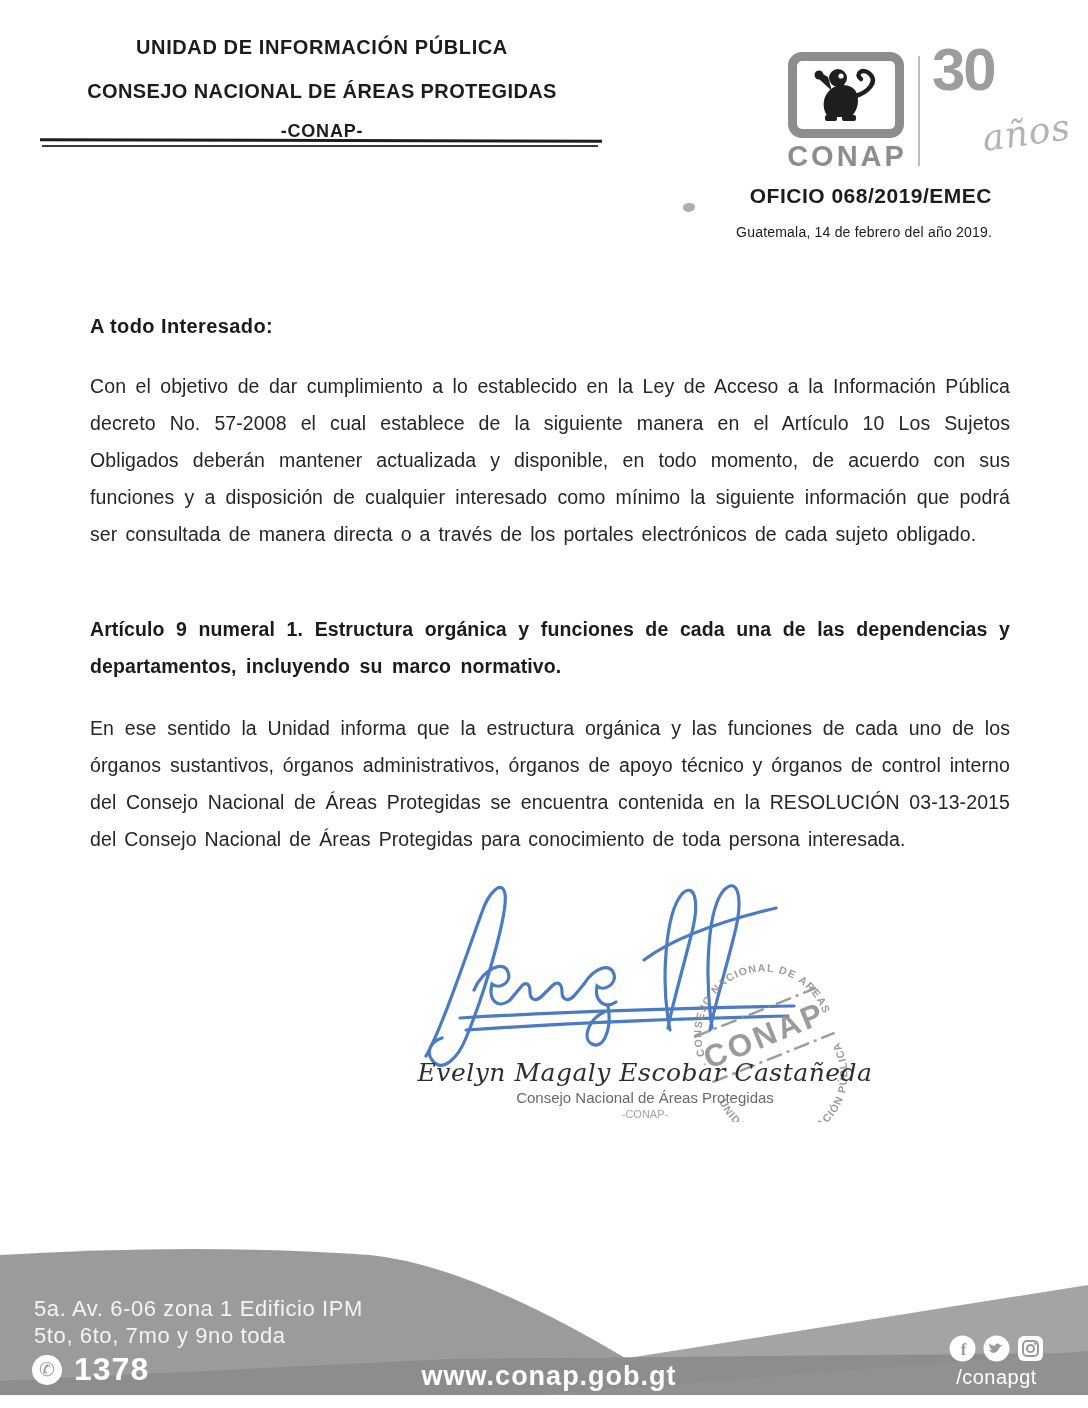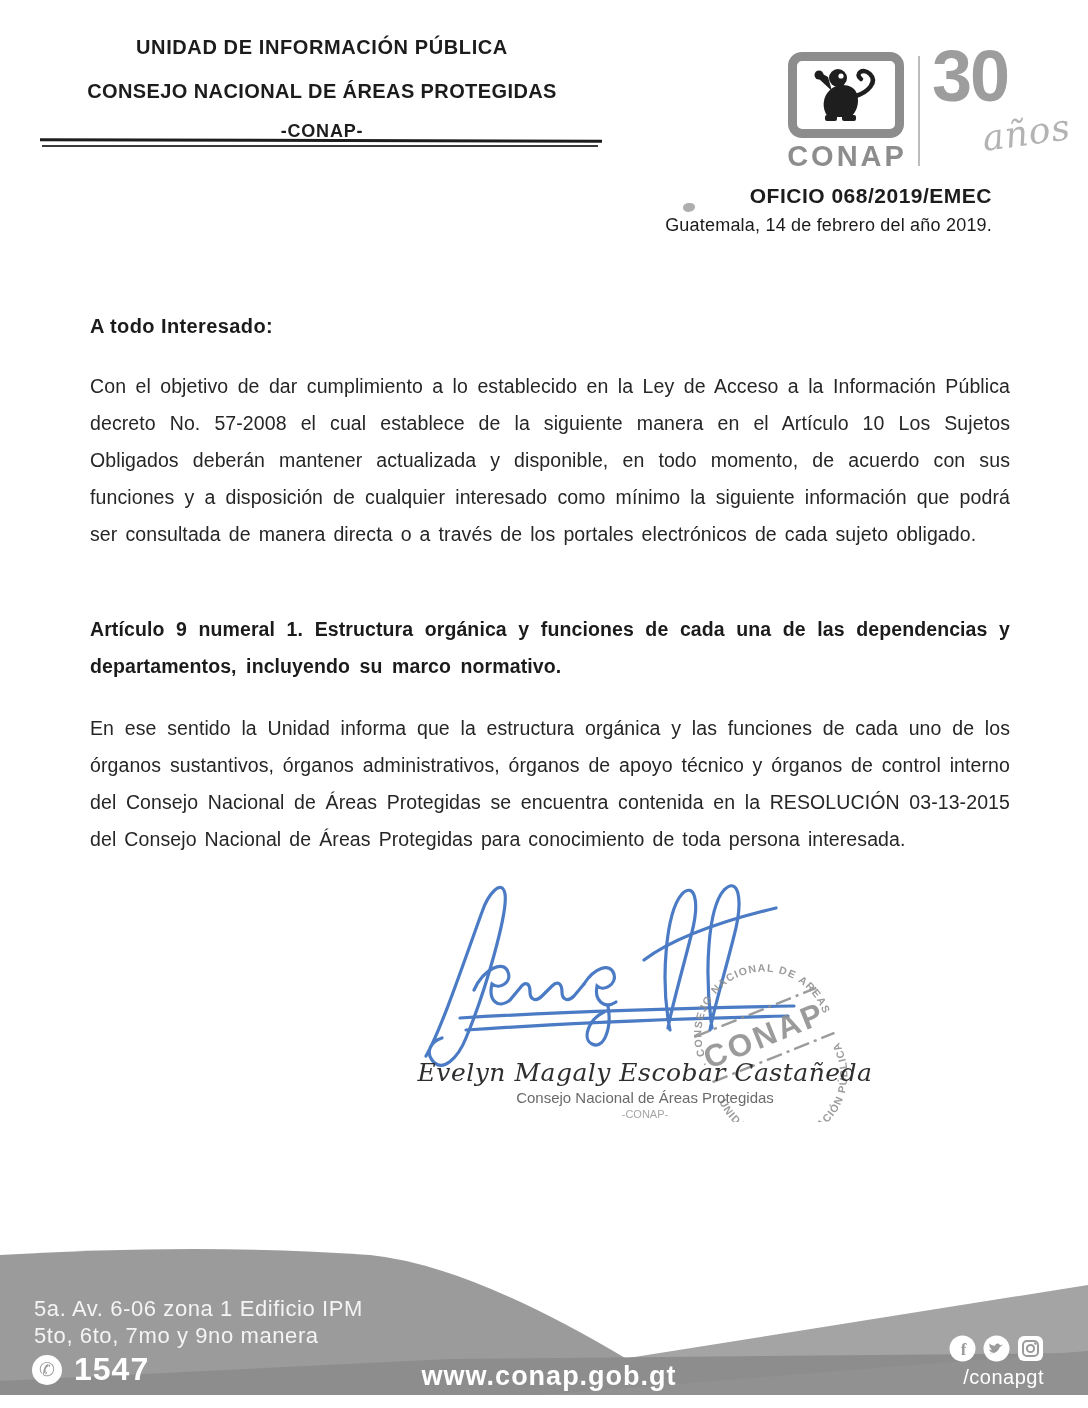--- a/index.html
+++ b/index.html
@@ -20,28 +20,28 @@
   
   .logo { position:absolute; left:782px; top:46px; width:290px; height:130px; }
   .monkey-frame {
     position:absolute; left:6px; top:6px; width:116px; height:86px;
     border:9px solid #8d8d8d; border-radius:14px; background:#fff;
     display:flex; align-items:center; justify-content:center;
   }
   .logo-brand { position:absolute; left:0px; top:94px; width:130px; text-align:center;
     font-size:29px; font-weight:bold; color:#8d8d8d; letter-spacing:3px; }
   .logo-divider { position:absolute; left:136px; top:10px; width:2px; height:110px; background:#bdbdbd; }
-  .logo-30 { position:absolute; left:150px; top:-6px; font-size:72px; font-weight:bold; color:#9d9d9d; letter-spacing:-2px; line-height:1; }
+  .logo-30 { position:absolute; left:150px; top:-6px; font-size:60px; font-weight:bold; color:#9d9d9d; letter-spacing:-2px; line-height:1; }
   .logo-anios { position:absolute; left:200px; top:66px; font-size:36px; color:#b3b3b3;
     font-family:"DejaVu Serif", serif; font-style:italic; transform:rotate(-8deg); letter-spacing:1px; }
 
   
   .ref-block { position:absolute; right:96px; top:184px; text-align:right; color:#1c1c1c; }
   .ref-oficio { font-size:21px; font-weight:bold; letter-spacing:.5px; }
-  .ref-date { font-size:18px; margin-top:7px; letter-spacing:.2px; }
+  .ref-date { font-size:14px; margin-top:16px; letter-spacing:.2px; }
   .scan-dot { position:absolute; left:683px; top:203px; width:12px; height:9px; background:#9a9a9a; border-radius:50% 40% 55% 45%; opacity:.8; }
 
   
   .salutation { position:absolute; left:90px; top:297px; font-size:20px; font-weight:bold; letter-spacing:.4px; color:#1b1b1b;margin-top:18px; }
   .para { position:absolute; left:90px; width:920px; font-size:19.5px; line-height:37px;
     text-align:justify; color:#262626; letter-spacing:.1px; word-spacing:2.5px; }
   .para1 { top:368px; }
   .para2 { top:611px; font-weight:bold; color:#1b1b1b; word-spacing:4px; }
   .para3 { top:710px; }
 
@@ -59,21 +59,21 @@
   .footer-svg { position:absolute; left:0; top:0; }
   .f-address { position:absolute; left:34px; top:52px; color:#f4f4f4; font-size:22px; line-height:27px; letter-spacing:.6px; }
   .f-phone-row { position:absolute; left:32px; top:108px; display:flex; align-items:center; gap:12px; }
   .f-phone-icon { width:30px; height:30px; border-radius:50%; background:#fff; color:#9b9b9b;
     display:flex; align-items:center; justify-content:center; font-size:19px; }
   .f-phone-num { color:#fff; font-size:32px; font-weight:bold; letter-spacing:1px; }
   .f-website { position:absolute; left:50%; transform:translateX(-48%); top:118px; color:#fff;
     font-size:27px; font-weight:bold; letter-spacing:1px; }
   .f-social { position:absolute; right:44px; top:92px; text-align:right; }
   .f-icons { display:flex; gap:7px; justify-content:flex-end; }
-  .f-handle { color:#fff; font-size:20px; margin-top:4px; letter-spacing:.5px; }
+  .f-handle { color:#fff; font-size:20px; margin-top:4px; letter-spacing:.5px;text-align:center; }
 </style>
 </head>
 <body>
 
 <div class="page">
 
   <div class="header-left">
     <div class="hdr-l1">UNIDAD DE INFORMACIÓN PÚBLICA</div>
     <div class="hdr-l2">CONSEJO NACIONAL DE ÁREAS PROTEGIDAS</div>
     <div class="hdr-l3">-CONAP-</div>
@@ -155,25 +155,25 @@
 
   <div class="footer">
     <svg class="footer-svg" width="1088" height="165" viewBox="0 0 1088 165">
       <path d="M395,152 L1088,42 L1088,152 Z" fill="#a4a4a4"></path>
       <path d="M0,12 Q 200,0 370,12 Q 470,22 630,118 L630,152 L0,152 Z" fill="#9b9b9b"></path>
       <path d="M0,138 L450,116 L1088,110 L1088,152 L0,152 Z" fill="#8d8d8d"></path>
       <path d="M540,152 L1088,108 L1088,152 Z" fill="#919191"></path>
     </svg>
     <div class="f-address">
       <div>5a. Av. 6-06 zona 1 Edificio IPM</div>
-      <div>5to, 6to, 7mo y 9no manera</div>
+      <div>5to, 6to, 7mo y 9no toda</div>
     </div>
     <div class="f-phone-row">
       <div class="f-phone-icon">✆</div>
-      <div class="f-phone-num">1547</div>
+      <div class="f-phone-num">1378</div>
     </div>
     <div class="f-website">www.conap.gob.gt</div>
     <div class="f-social">
       <div class="f-icons">
         <svg width="27" height="27" viewBox="0 0 27 27">
           <circle cx="13.5" cy="13.5" r="13" fill="#fff"></circle>
           <text x="14.5" y="20" text-anchor="middle" font-size="17" font-weight="bold" fill="#9b9b9b" font-family="Liberation Serif, serif">f</text>
         </svg>
         <svg width="27" height="27" viewBox="0 0 27 27">
           <circle cx="13.5" cy="13.5" r="13" fill="#fff"></circle>

